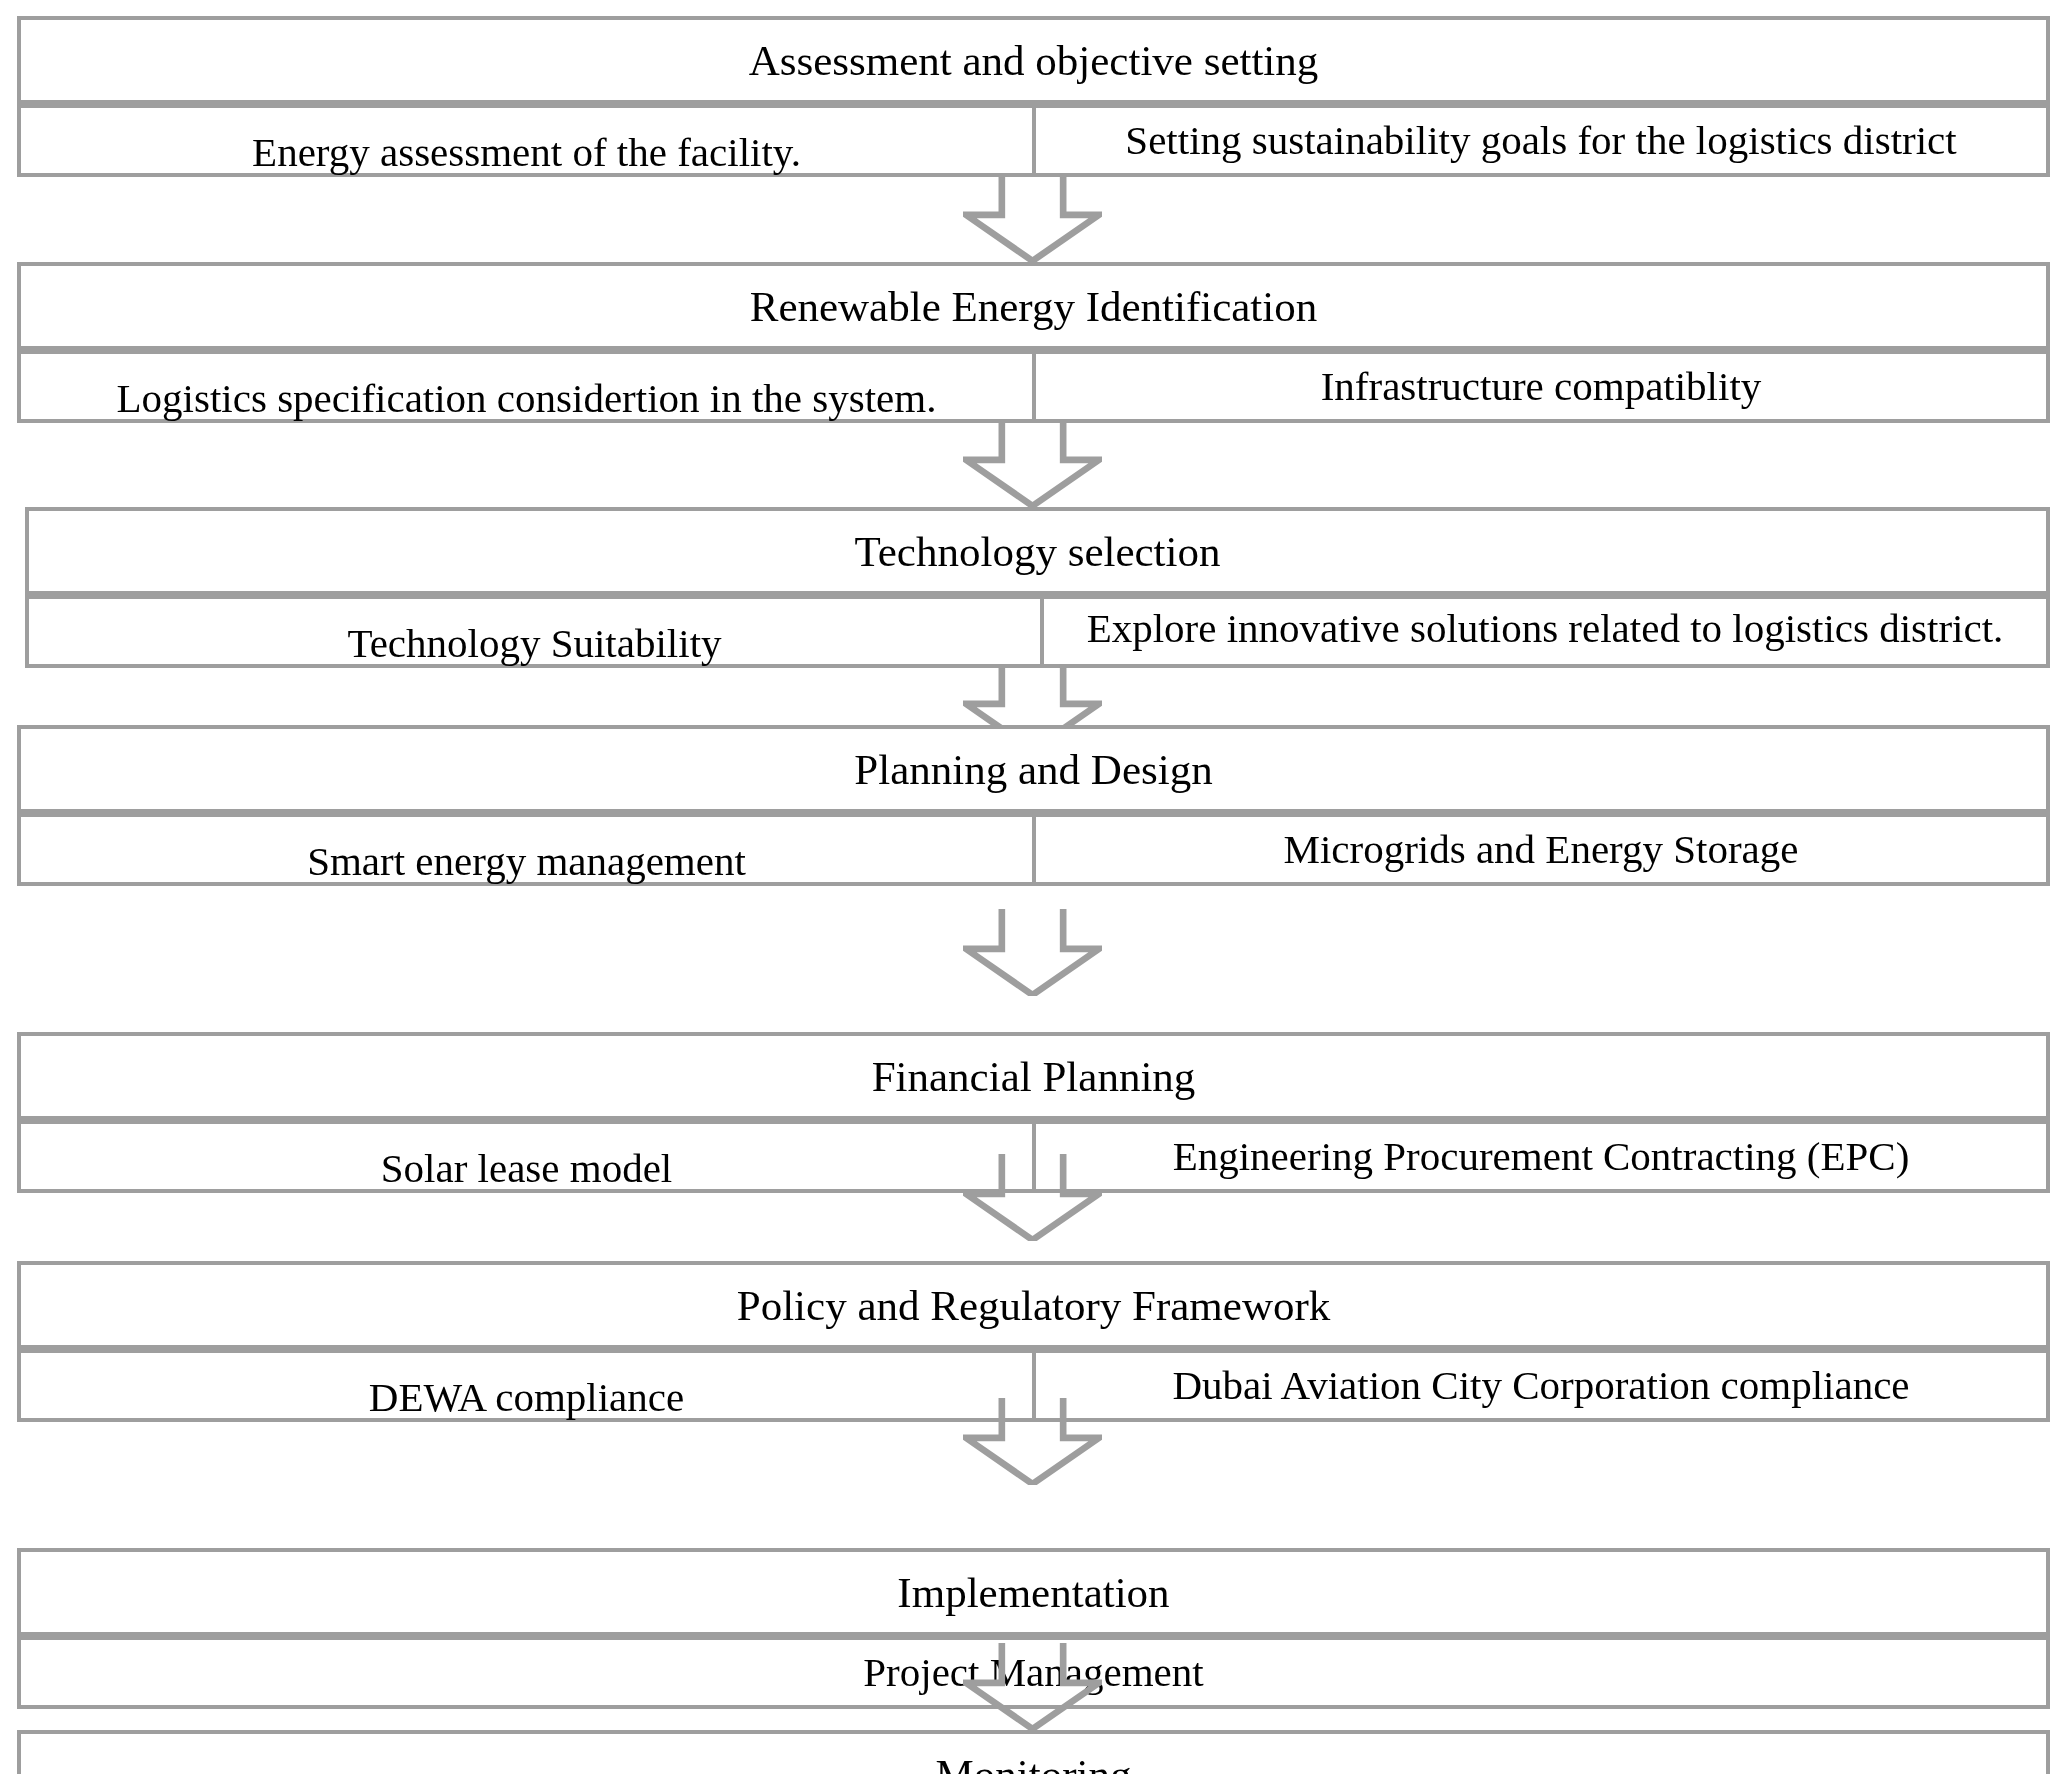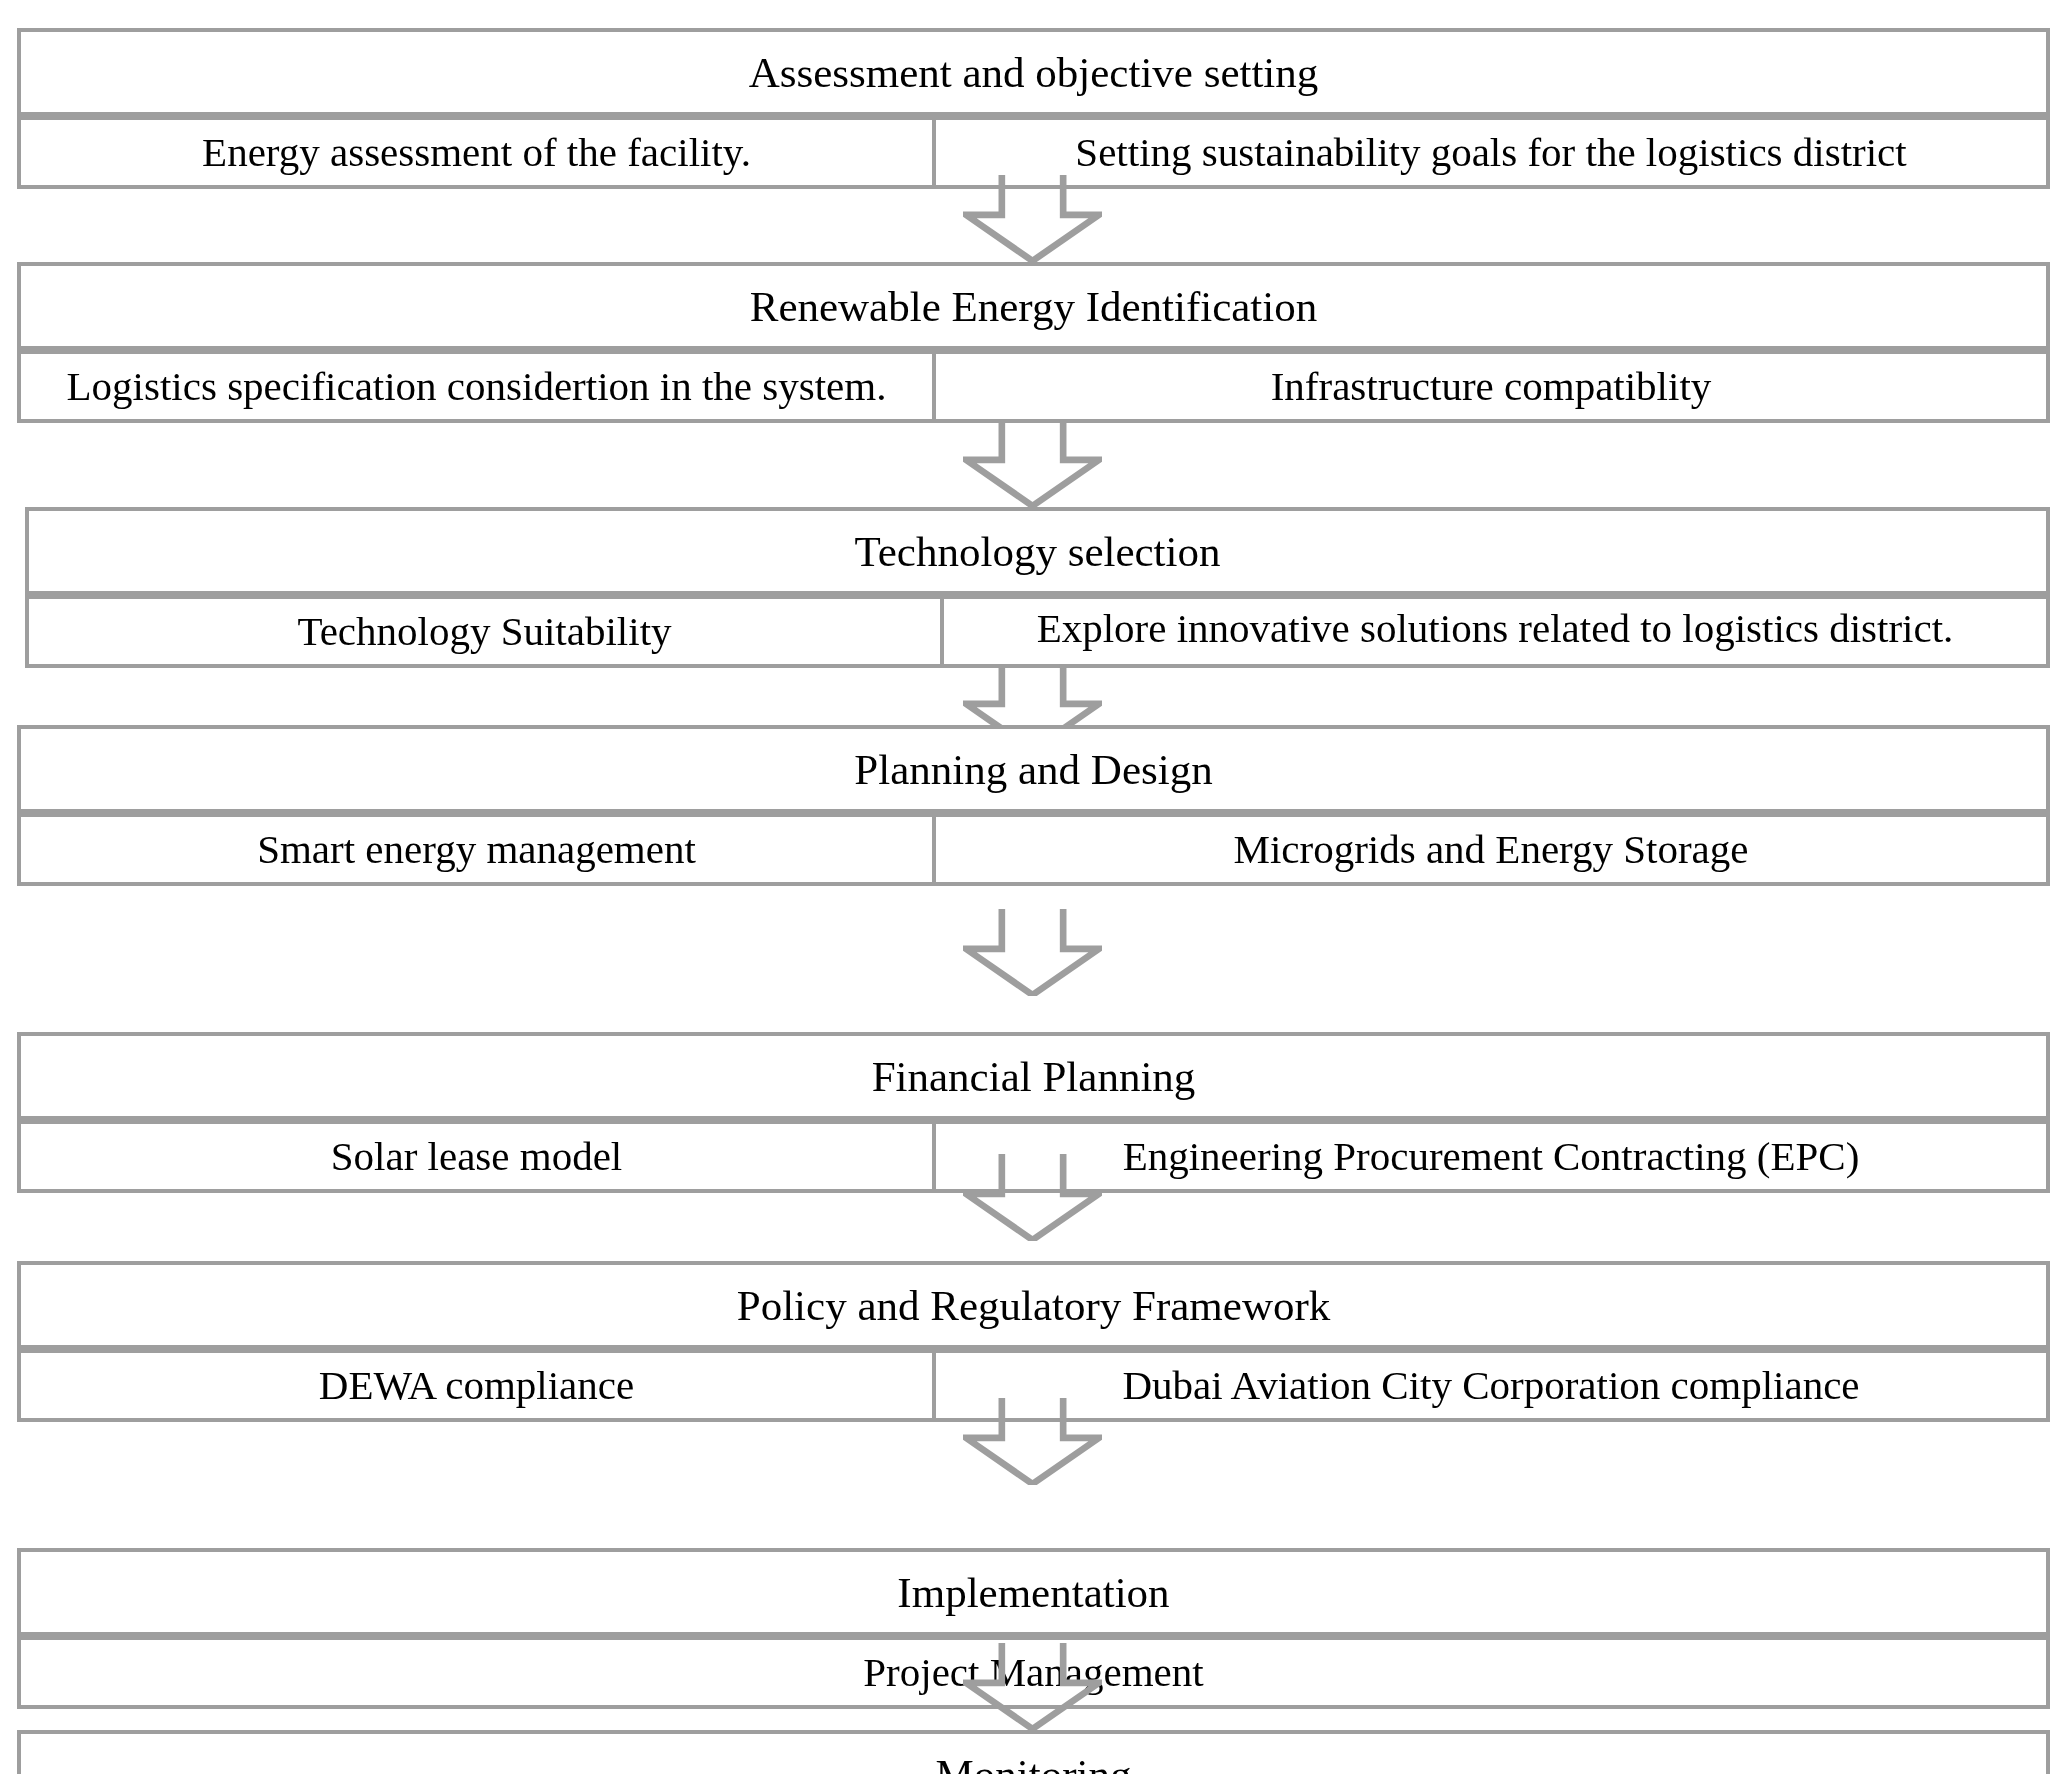--- a/index.html
+++ b/index.html
@@ -57,22 +57,23 @@
   .sub-cell {
     box-sizing: border-box;
     display: flex;
     align-items: center;
     justify-content: center;
     text-align: center;
     overflow: visible;
     position: relative;
   }
   .sub-cell.left {
-    width: 915px;       
+    width: 1015px;       
     border-right: 4.6px solid #9e9e9e;
+    align-items: flex-end;
   }
   .sub-cell.right {
     flex: 1 1 auto;
   }
   .sub-cell.full {
     width: 100%;
   }
 
   
   .label {
@@ -108,21 +109,21 @@
     display: block;
     width: 139px;
     height: 87px;
   }
 </style>
 </head>
 <body>
 
 <div id="flow-root">
 
-  <div class="stage" style="top:28px;">
+  <div class="stage" style="top:16px;">
     <div class="stage-header">
       <span class="label header-label">Assessment and objective setting</span>
     </div>
     <div class="stage-sub">
       <div class="sub-cell left">
         <span class="label">Energy assessment of the facility.</span>
       </div>
       <div class="sub-cell right">
         <span class="label">Setting sustainability goals for the logistics district</span>
       </div>

